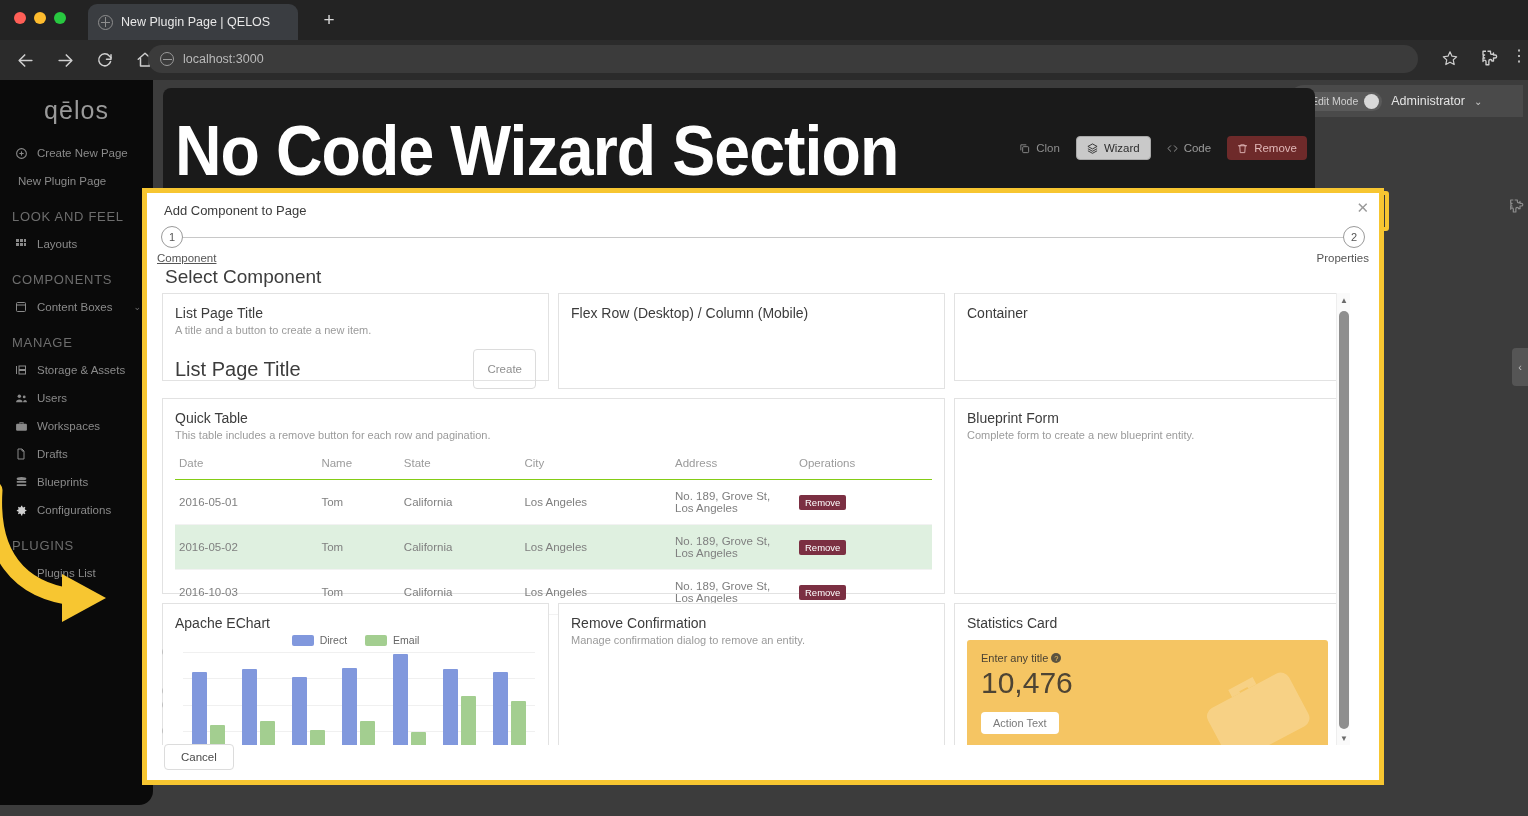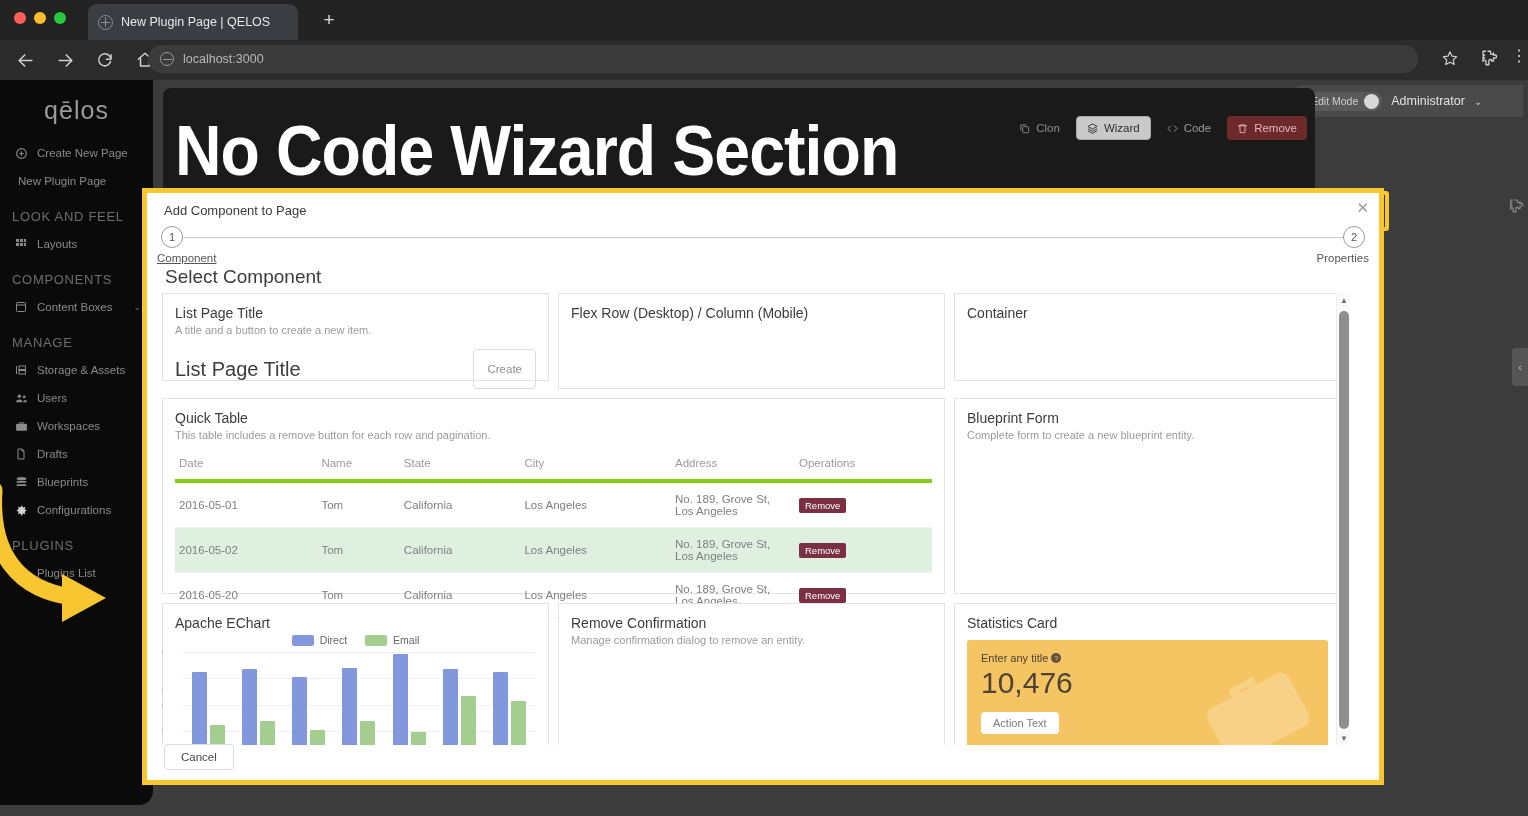--- a/index.html
+++ b/index.html
@@ -66,21 +66,21 @@
   #edit-mode-knob { width: 15px; height: 15px; border-radius: 50%; background: #d8d8d8; }
   #admin-label { color: #e3e3e3; font-size: 12.5px; }
   #admin-chevron { color: #c9c9c9; font-size: 10px; }
 
   
   #page-panel {
     position: absolute; left: 163px; top: 8px; width: 1152px; height: 178px;
     background: #1a1a1a; border-radius: 8px;
   }
   #section-toolbar { position: absolute; right: 8px; top: 28px; display: flex; align-items: center; gap: 6px; }
-  .sec-btn { display: flex; align-items: center; gap: 6px; height: 24px; padding: 0 10px; border-radius: 4px; font-size: 11.5px; }
+  .sec-btn { display: flex; align-items: center; gap: 6px; height: 24px; padding: 0 10px; border-radius: 4px; font-size: 11.5px; margin-top: 20px; }
   #btn-clone { color: #8d8d8d; background: transparent; }
   #btn-wizard { color: #2e2e2e; background: #c9c9c9; border: 1px solid #a8a8a8; }
   #btn-code { color: #9a9a9a; background: transparent; }
   #btn-remove { color: #e0b7b7; background: #6e2a2a; }
   #overlay-title {
     position: absolute; left: 12px; top: 28px; color: #ffffff;
     font-size: 70px; line-height: 1; font-weight: 700;
     font-family: "Liberation Sans Narrow", "Liberation Sans", sans-serif;
     transform: scaleX(0.92); transform-origin: left center; letter-spacing: -1px;
   }
@@ -137,21 +137,21 @@
   #sb-up { top: 0; } #sb-down { bottom: 0; }
   #sb-thumb { position: absolute; left: 2px; top: 18px; width: 10px; height: 418px; background: #8e8e8e; border-radius: 5px; }
 
   
   #lpt-preview { display: flex; align-items: center; justify-content: space-between; margin-top: 13px; }
   #lpt-preview-title { font-size: 20px; color: #3c3c3c; }
   #lpt-create-btn { border: 1px solid #dcdcdc; border-radius: 4px; padding: 13px 13px; font-size: 11.5px; color: #8f8f8f; }
 
   
   #qt-table { width: 100%; border-collapse: collapse; margin-top: 10px; }
-  #qt-table th { text-align: left; font-weight: normal; color: #9b9b9b; font-size: 11.5px; padding: 6px 4px 10px 4px; border-bottom: 4px solid #84cc16; }
+  #qt-table th { text-align: left; font-weight: normal; color: #9b9b9b; font-size: 11.5px; padding: 6px 4px 10px 4px; border-bottom: 1px solid #84cc16; }
   #qt-table td { color: #7f7f7f; font-size: 11.5px; padding: 10px 4px; border-bottom: 1px solid #f2f2f2; vertical-align: middle; }
   #qt-table tr.hl td { background: #dff0e0; }
   .addr-cell { width: 124px; }
   .remove-chip { display: inline-block; background: #7b2f42; color: #fff; font-size: 9.5px; padding: 2px 6px; border-radius: 2px; }
 
   
   #echart-card-body { margin-top: 2px; }
   #echart-legend { display: flex; align-items: center; justify-content: center; gap: 18px; margin-bottom: 6px; }
   .legend-entry { display: flex; align-items: center; gap: 6px; font-size: 10.5px; color: #666; }
   .legend-swatch { width: 22px; height: 11px; border-radius: 2px; }
@@ -474,21 +474,21 @@
                 </tr>
                 <tr class="hl">
                   <td>2016-05-02</td>
                   <td>Tom</td>
                   <td>California</td>
                   <td>Los Angeles</td>
                   <td class="addr-cell">No. 189, Grove St, Los Angeles</td>
                   <td><span class="remove-chip">Remove</span></td>
                 </tr>
                 <tr>
-                  <td>2016-05-20</td>
+                  <td>2016-10-03</td>
                   <td>Tom</td>
                   <td>California</td>
                   <td>Los Angeles</td>
                   <td class="addr-cell">No. 189, Grove St, Los Angeles</td>
                   <td><span class="remove-chip">Remove</span></td>
                 </tr>
               </tbody>
             </table>
           </div>
           <div class="card card-w3" style="height:196px">

